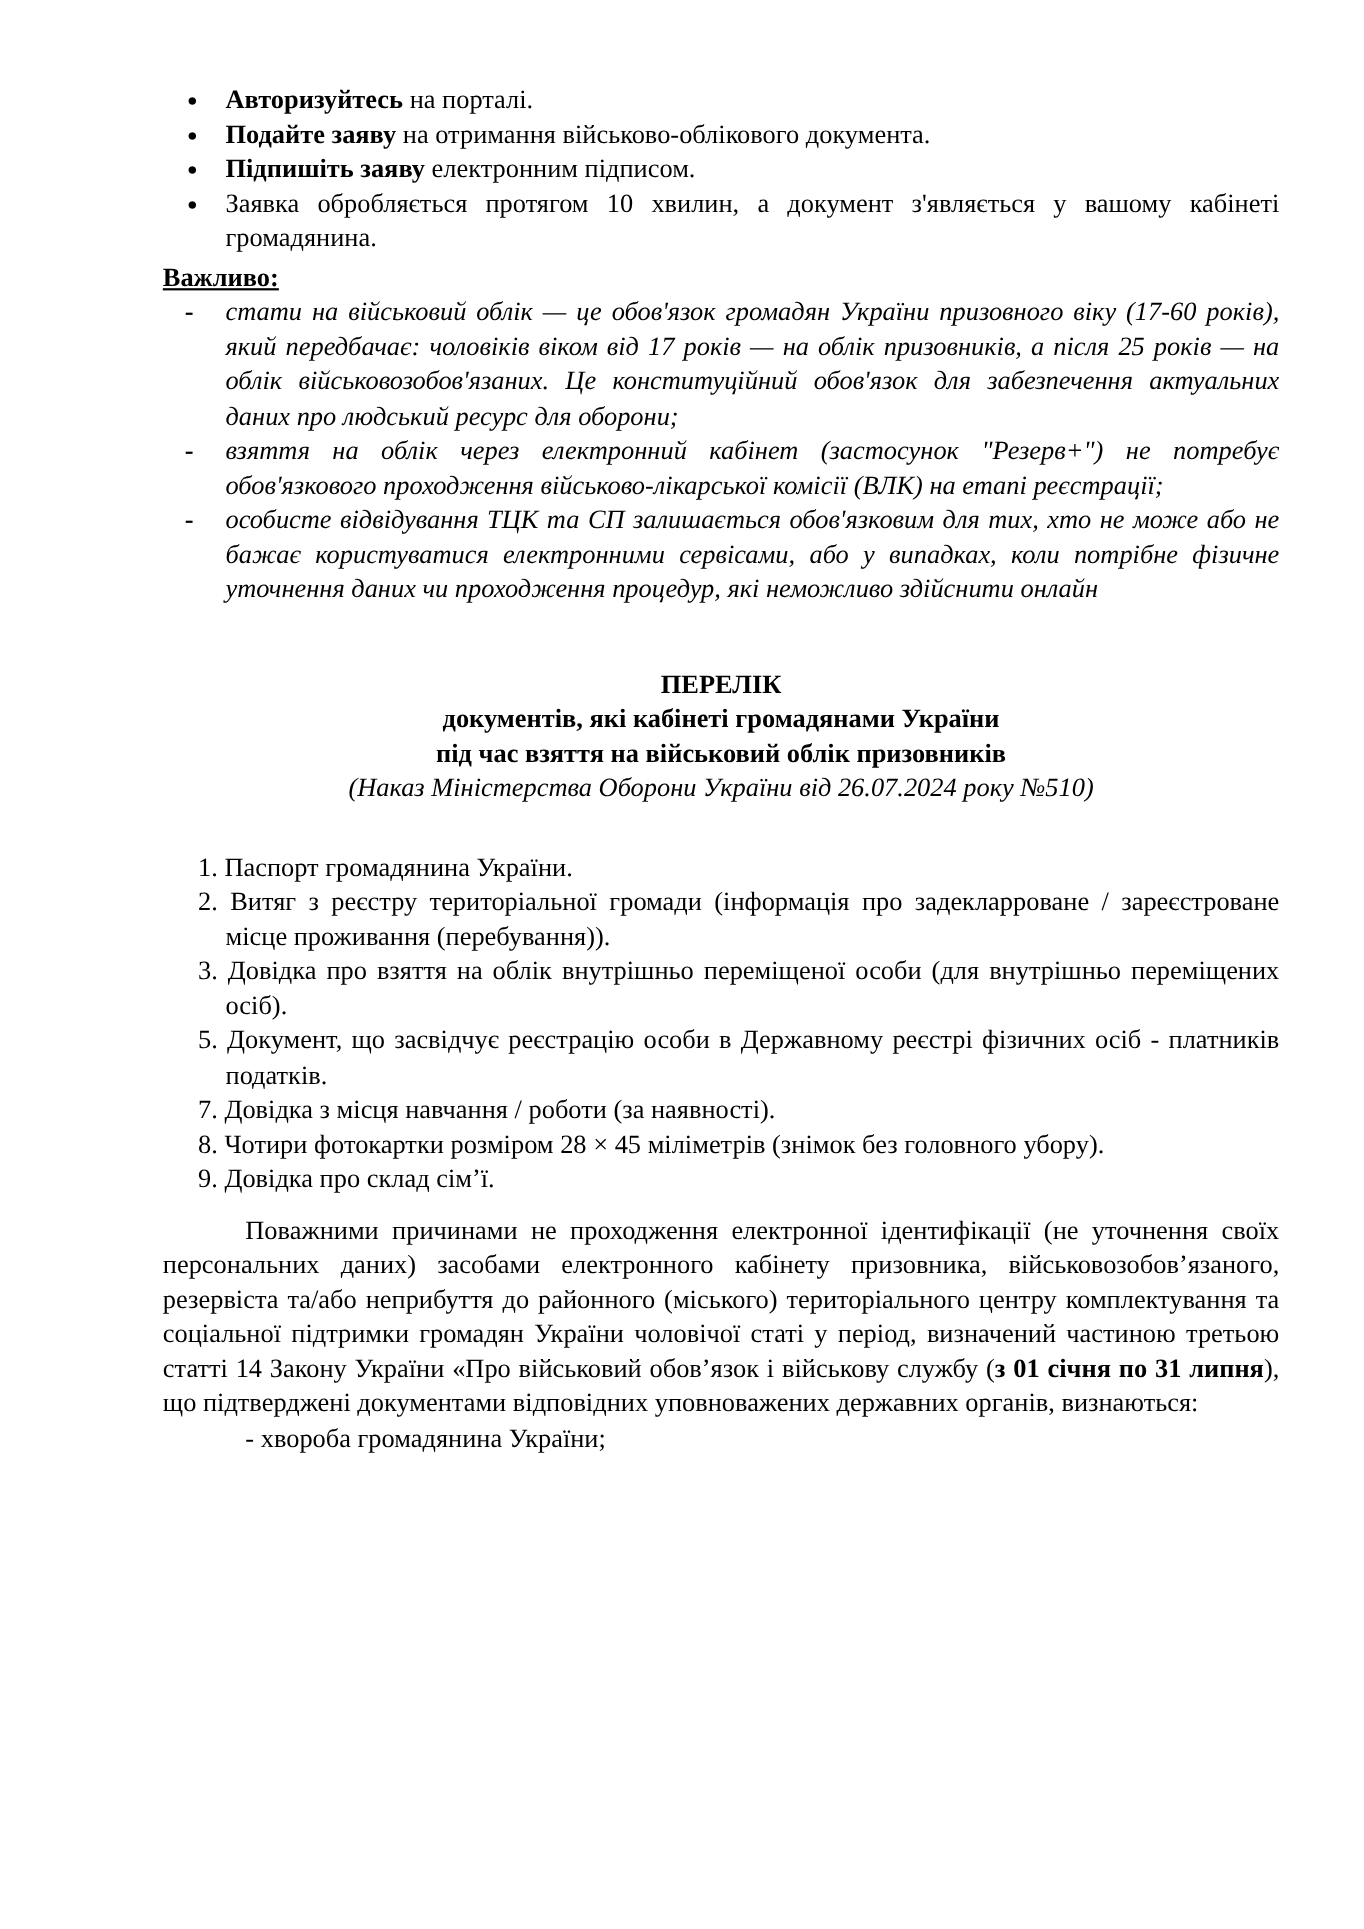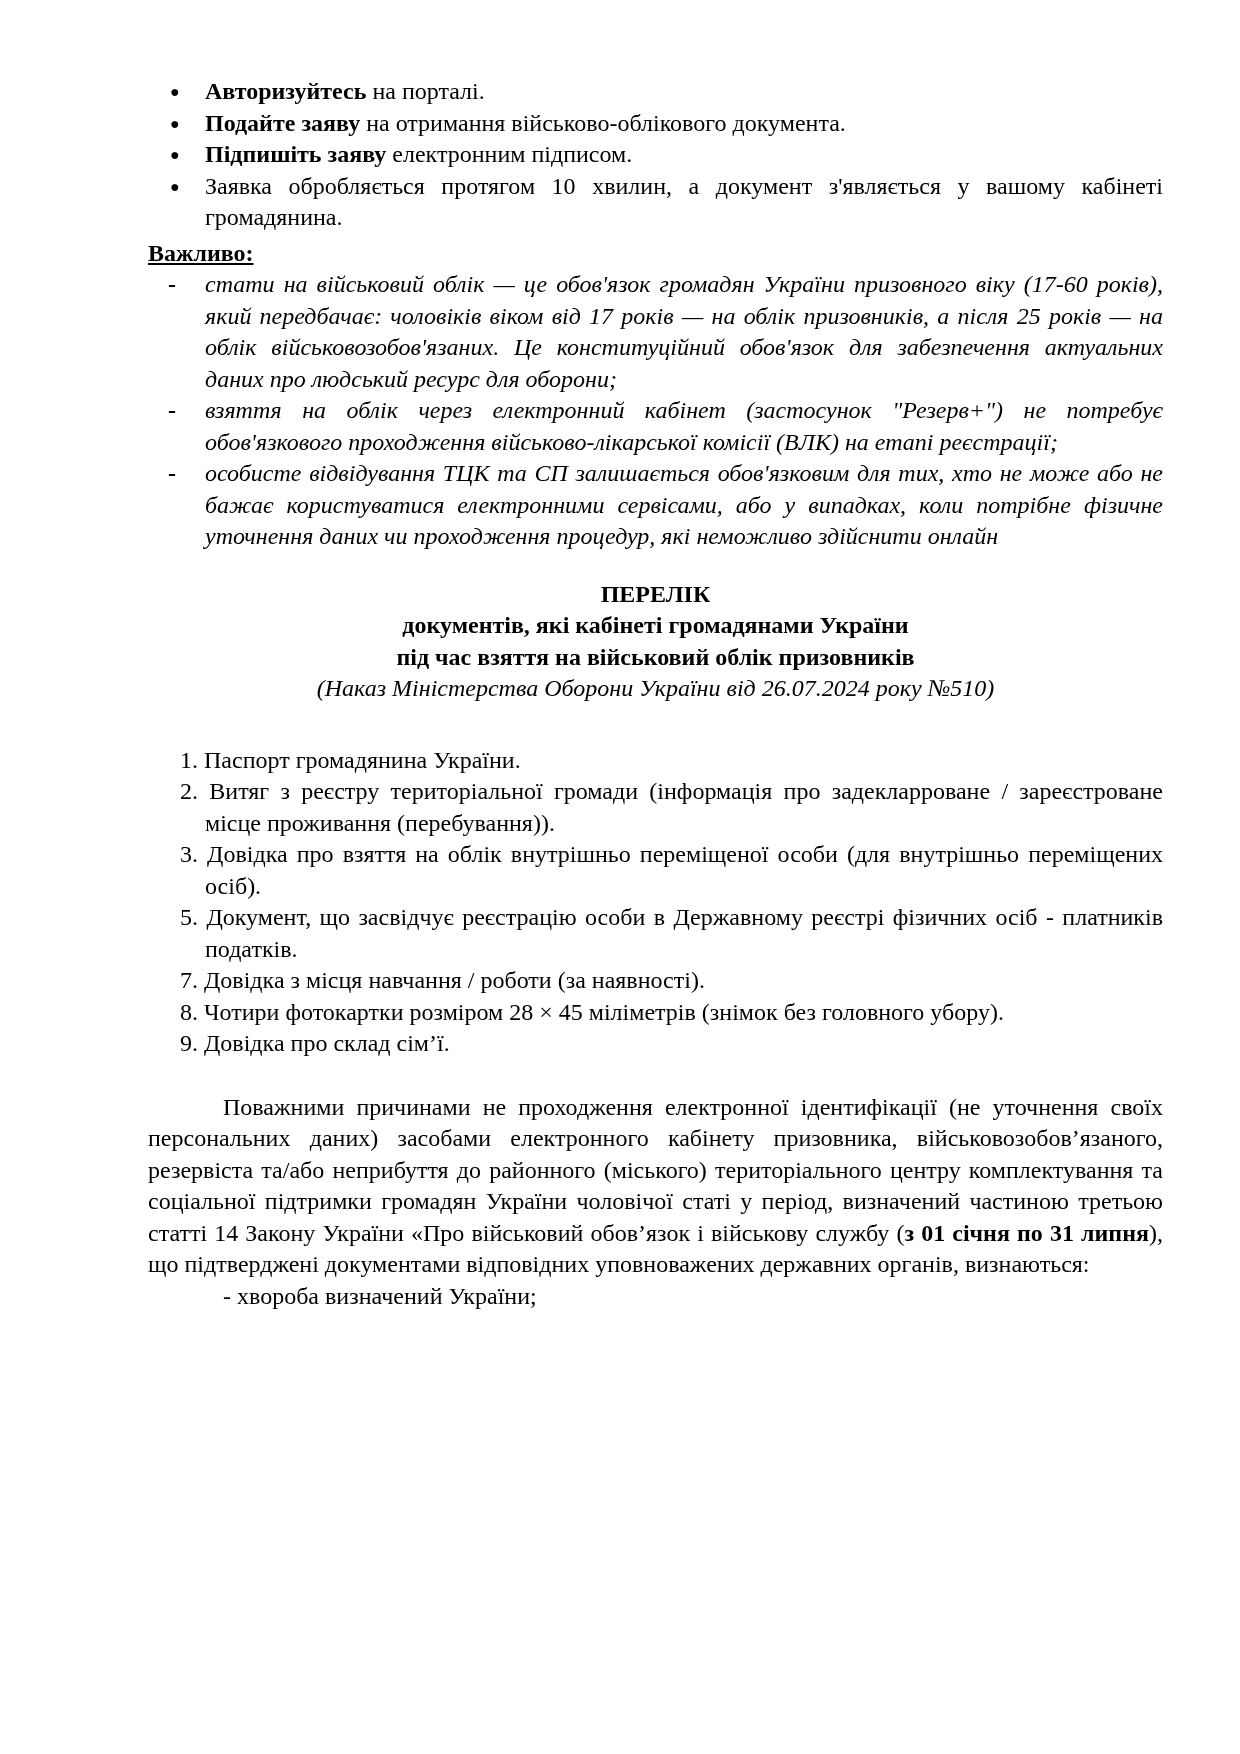--- a/index.html
+++ b/index.html
@@ -10,26 +10,26 @@
   }
   .page { position: absolute; left: 148px; top: 76px; width: 1015px; }
   ul.bullets { list-style: none; margin: 0; padding: 0; }
   ul.bullets li { position: relative; padding-left: 57px; text-align: justify; }
   ul.bullets li .dot { position: absolute; left: 22px; top: 0; font-size: 16px; }
   b { font-weight: bold; }
   .important-heading { margin-top: 4px; font-weight: bold; text-decoration: underline; }
   ul.dashes { list-style: none; margin: 0; padding: 0; }
   ul.dashes li { position: relative; padding-left: 57px; font-style: italic; text-align: justify; text-align-last: left; }
   ul.dashes li .dash { position: absolute; left: 20px; top: 0; font-style: normal; font-weight: bold; }
-  .title-block { text-align: center; margin-top: 26px; }
+  .title-block { text-align: center; margin-top: 55px; }
   .title-block .t1, .title-block .t2, .title-block .t3 { font-weight: bold; }
   .title-block .t4 { font-style: italic; }
   ol.docs { list-style: none; margin: 40px 0 0 0; padding: 0; }
   ol.docs li { position: relative; padding-left: 57px; text-indent: -25px; text-align: justify; text-align-last: left; }
-  .para { margin-top: 32px; text-indent: 75px; text-align: justify; font-family: Liberation Serif, serif; }
+  .para { margin-top: 15px; text-indent: 75px; text-align: justify; font-family: Liberation Serif, serif; }
   .sub-item { padding-left: 75px; }
 </style>
 </head>
 <body>
 
 <div class="page">
 
   <ul class="bullets">
     <li><span class="dot">●</span><b>Авторизуйтесь</b><span> на порталі.</span></li>
     <li><span class="dot">●</span><b>Подайте заяву</b><span> на отримання військово-облікового документа.</span></li>
@@ -56,15 +56,15 @@
     <li><span>2.</span> <span>Витяг з реєстру територіальної громади (інформація про задекларроване / зареєстроване місце проживання (перебування)).</span></li>
     <li><span>3.</span> <span>Довідка про взяття на облік внутрішньо переміщеної особи (для внутрішньо переміщених осіб).</span></li>
     <li><span>5.</span> <span>Документ, що засвідчує реєстрацію особи в Державному реєстрі фізичних осіб - платників податків.</span></li>
     <li><span>7.</span> <span>Довідка з місця навчання / роботи (за наявності).</span></li>
     <li><span>8.</span> <span>Чотири фотокартки розміром 28 × 45 міліметрів (знімок без головного убору).</span></li>
     <li><span>9.</span> <span>Довідка про склад сім’ї.</span></li>
   </ol>
 
   <div class="para"><span>Поважними причинами не проходження електронної ідентифікації (не уточнення своїх персональних даних) засобами електронного кабінету призовника, військовозобов’язаного, резервіста та/або неприбуття до районного (міського) територіального центру комплектування та соціальної підтримки громадян України чоловічої статі у період, визначений частиною третьою статті 14 Закону України «Про військовий обов’язок і військову службу (</span><b>з 01 січня по 31 липня</b><span>), що підтверджені документами відповідних уповноважених державних органів, визнаються:</span></div>
 
-  <div class="sub-item">- хвороба визначений України;</div>
+  <div class="sub-item">- хвороба громадянина України;</div>
 
 </div>
 
 </body></html>

